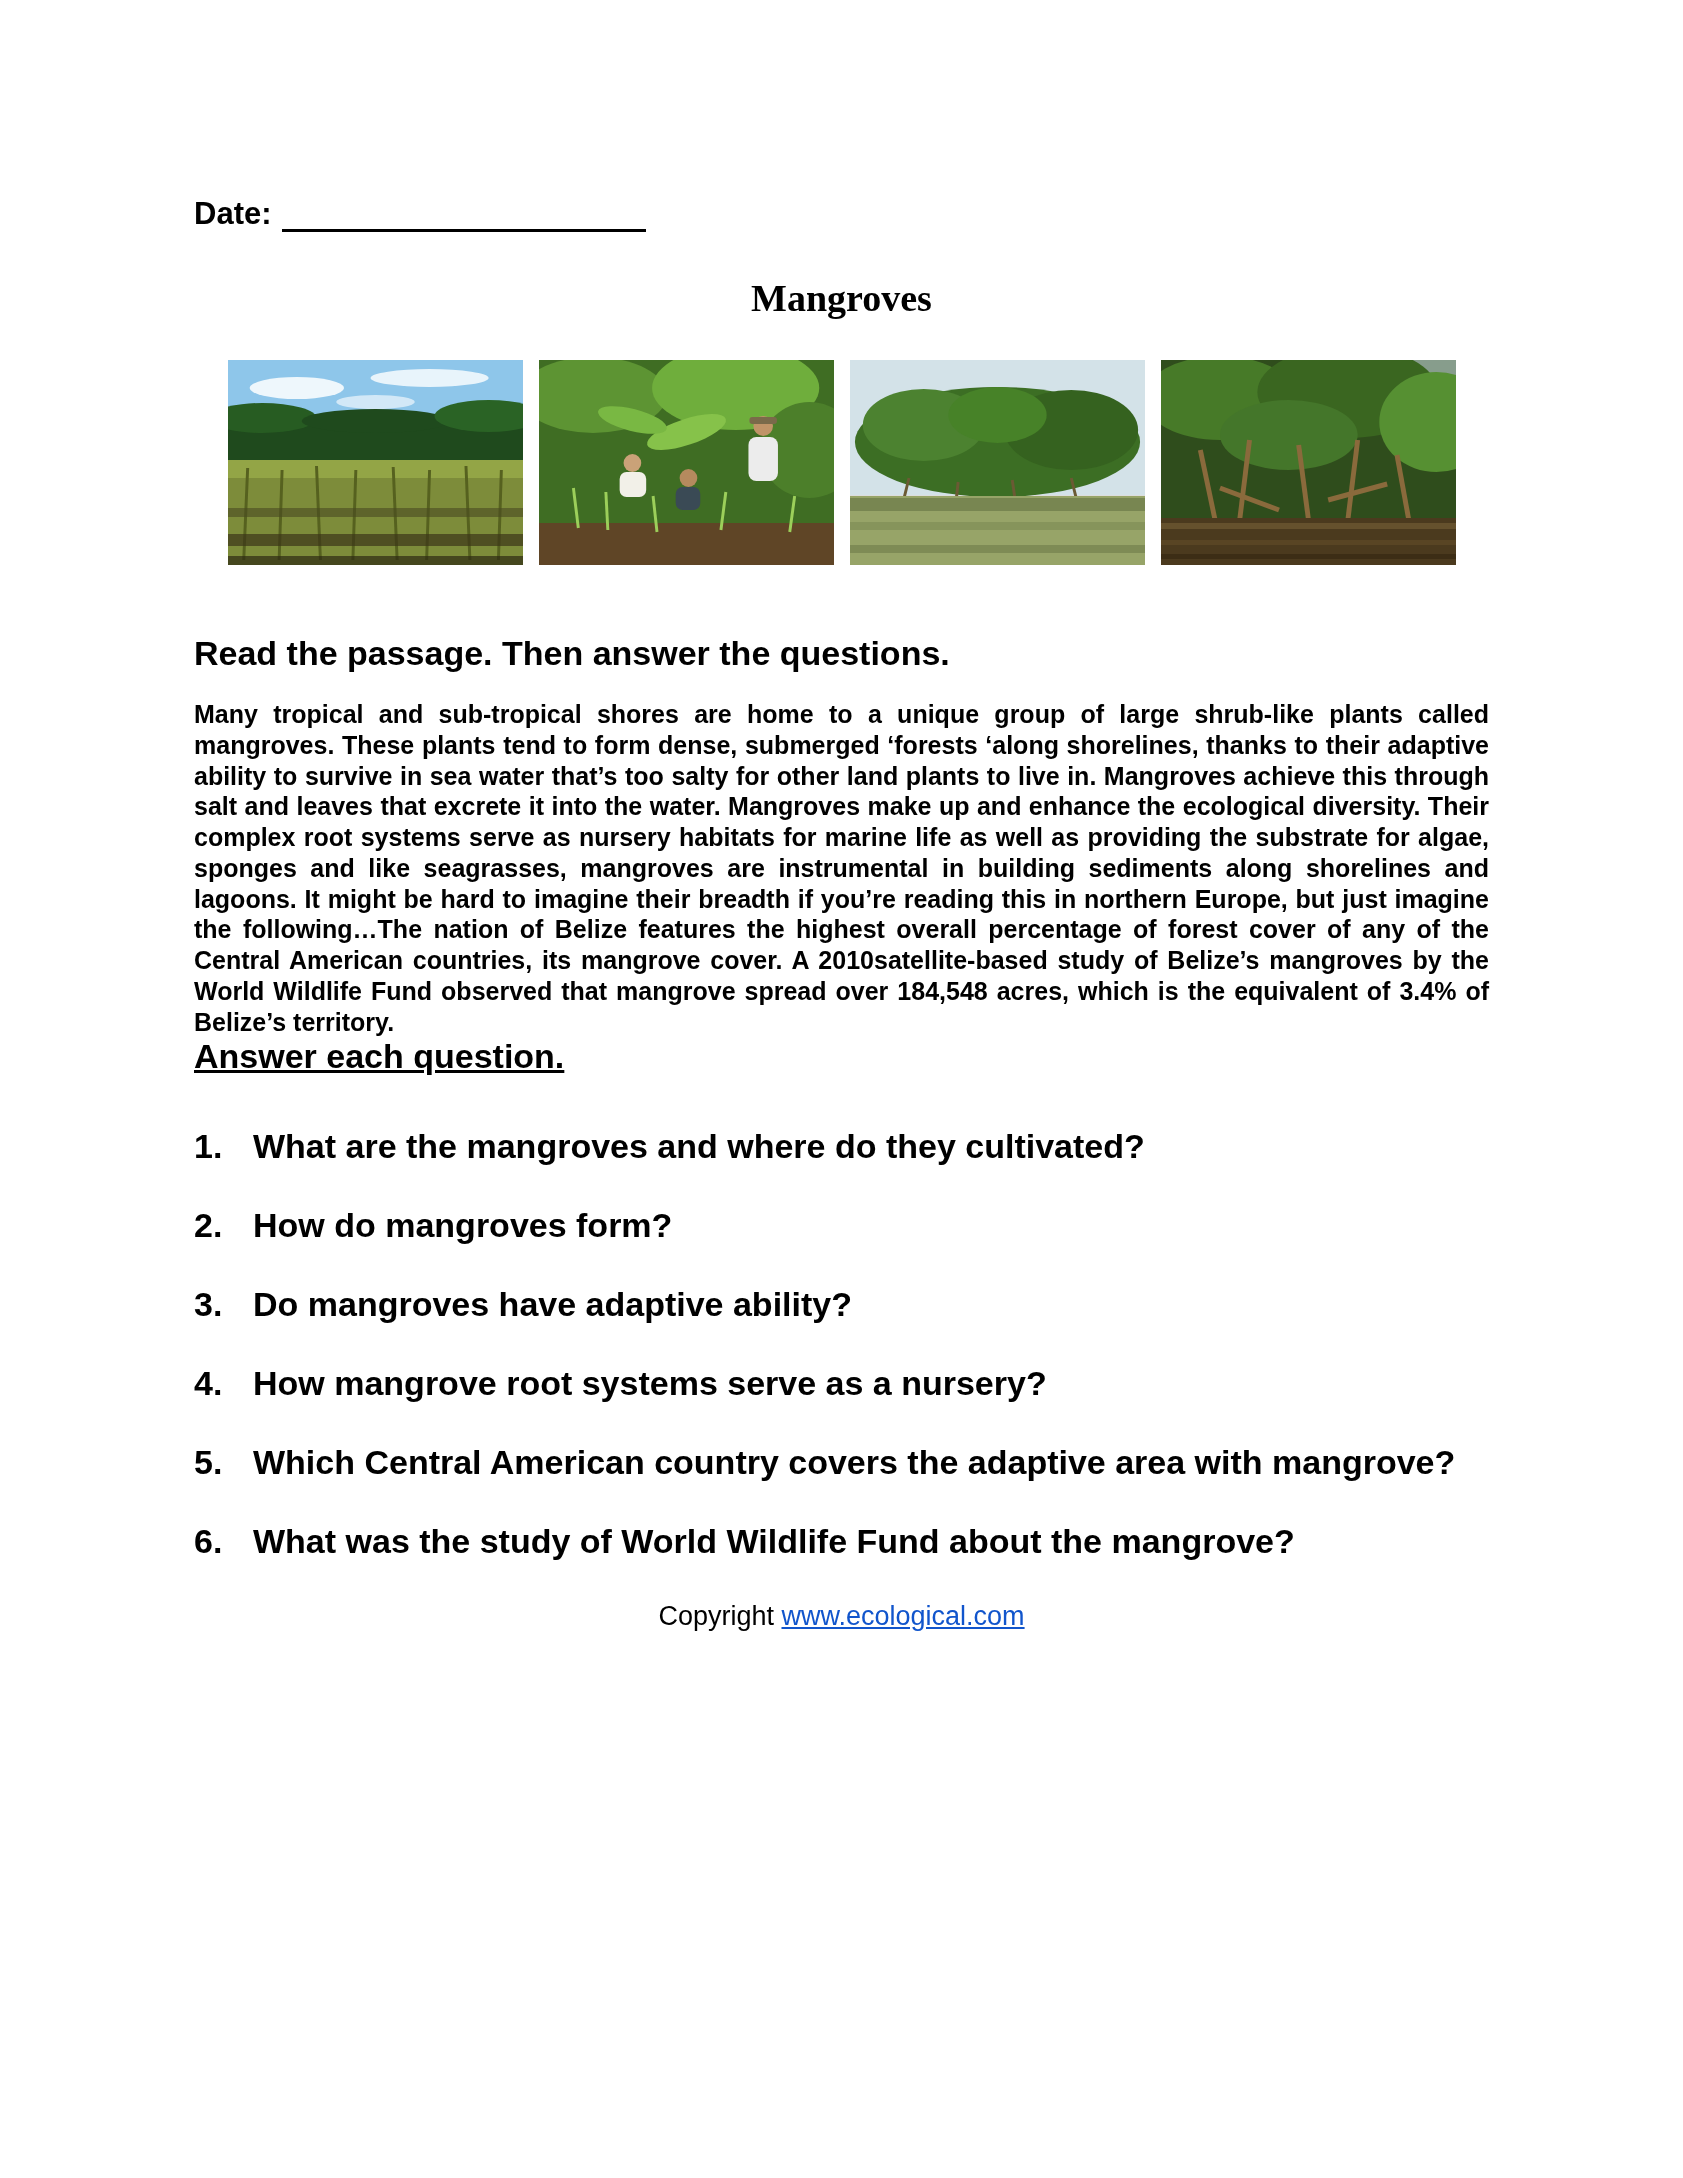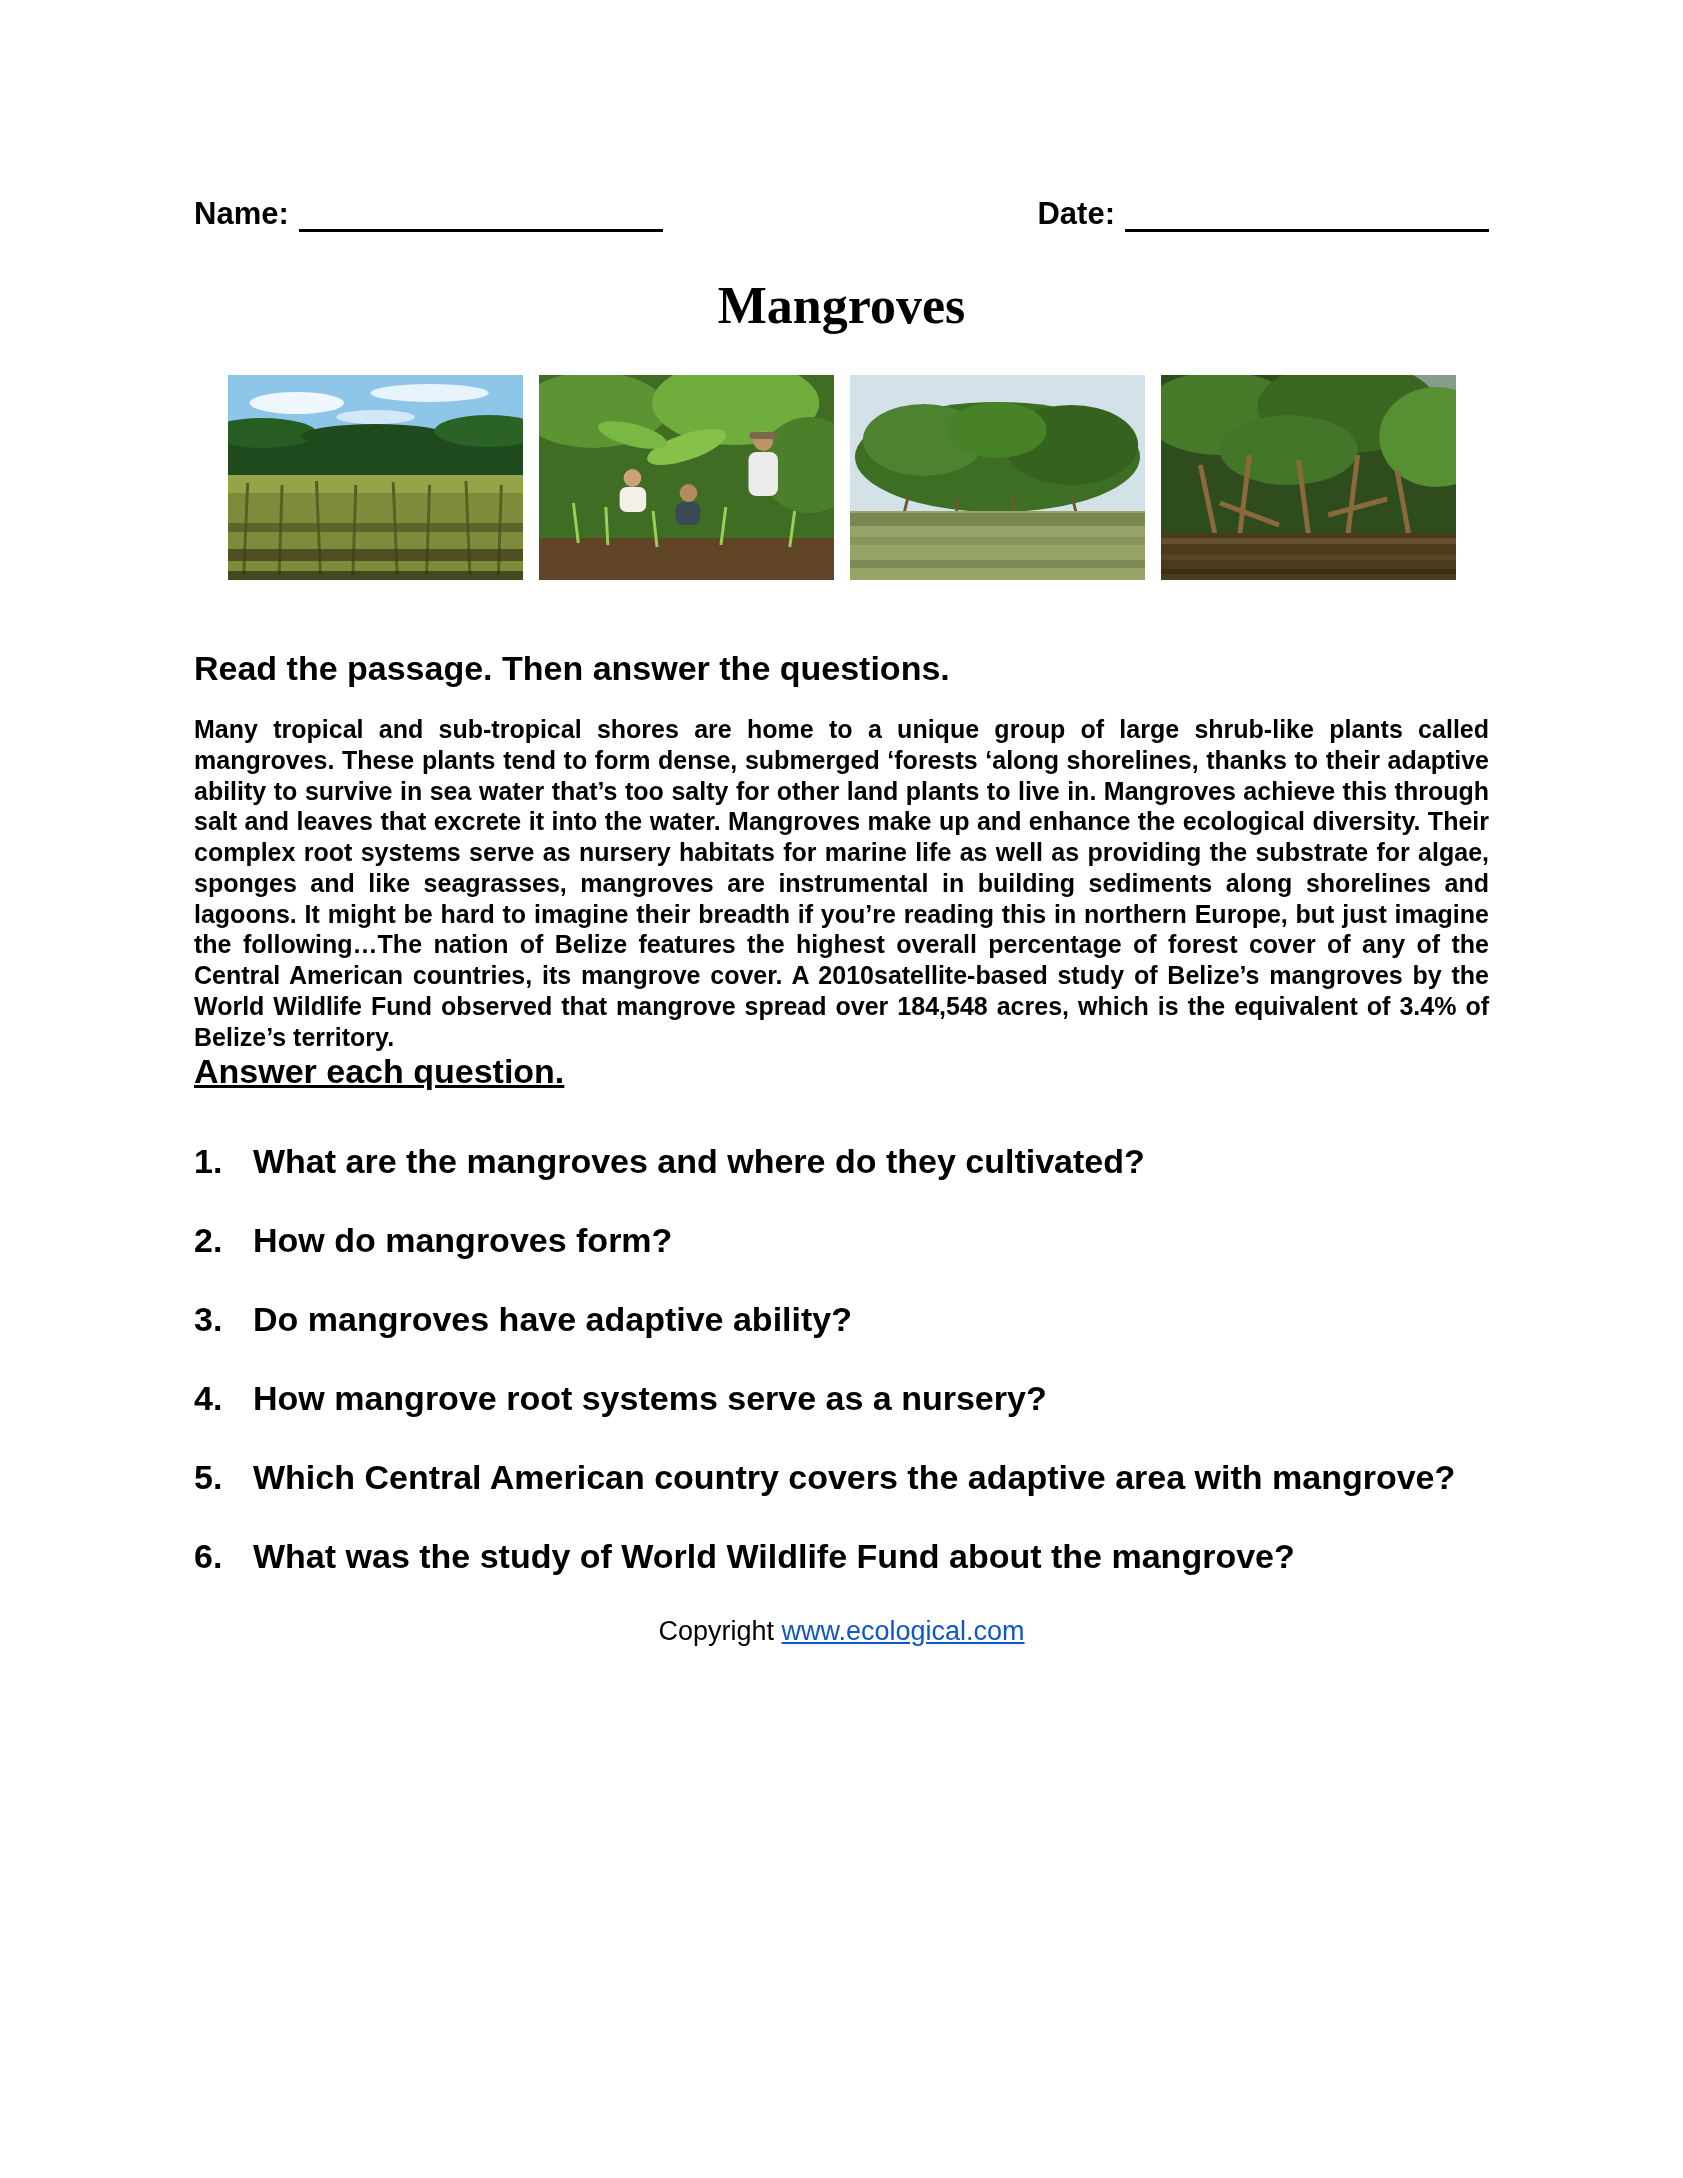--- a/index.html
+++ b/index.html
@@ -39,21 +39,21 @@
   .main-title {
     text-align: center;
     font-size: 41px;
     font-weight: bold;
     margin-top: 51px;
     letter-spacing: 0.5px;
   }
   .sub-title {
     text-align: center;
     font-family: "Liberation Serif", serif;
-    font-size: 52px;
+    font-size: 38px;
     font-weight: bold;
     margin-top: 44px;
   }
   
   .photo-strip {
     display: flex;
     justify-content: center;
     gap: 16px;
     margin-top: 40px;
   }
@@ -104,24 +104,20 @@
     text-decoration: underline;
     cursor: pointer;
   }
 </style>
 </head>
 <body>
 
 <div class="page">
 
   <div class="topline">
-    <div class="group">
-      <span>Name:</span>
-      <span class="blank-line"></span>
-    </div>
     <div class="group">
       <span>Date:</span>
       <span class="blank-line"></span>
     </div>
   </div>
 
   <div class="sub-title">Mangroves</div>
 
   <div class="photo-strip">
 

